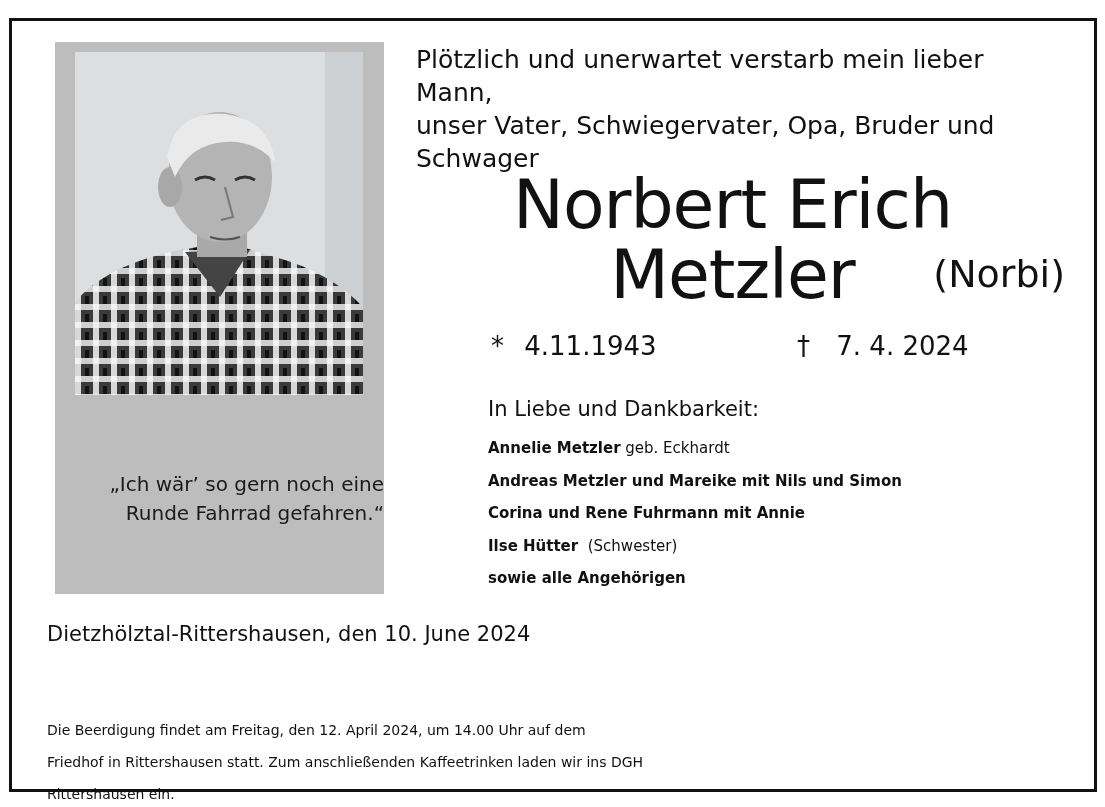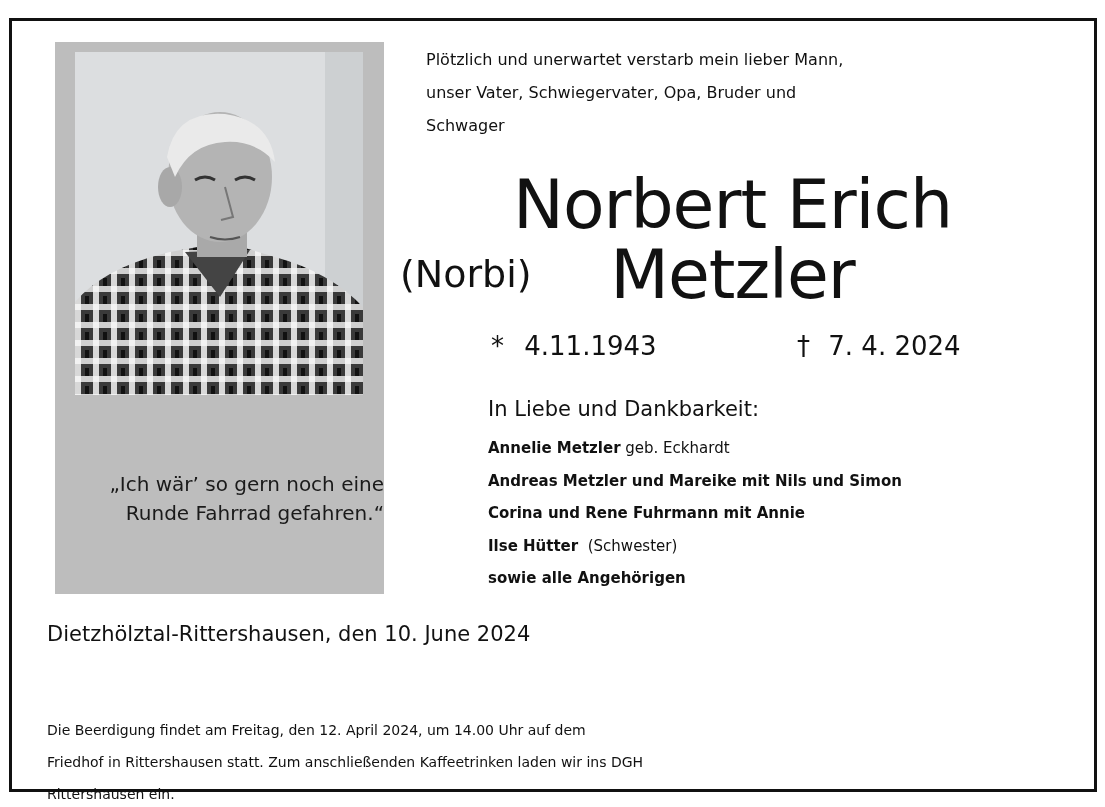--- a/index.html
+++ b/index.html
@@ -5,24 +5,24 @@
   html, body { margin:0; padding:0; background:#ffffff; }
   body { width:1105px; height:807px; position:relative; overflow:hidden;
          font-family:"DejaVu Sans", sans-serif; color:#111; }
   .frame { position:absolute; left:9px; top:18px; width:1082px; height:768px;
            border:3px solid #111; box-sizing:content-box; }
   .panel { position:absolute; left:55px; top:42px; width:329px; height:552px; background:#bdbdbd; }
   .photo { position:absolute; left:75px; top:52px; width:288px; height:343px; overflow:hidden;
            background:linear-gradient(180deg,#e4e6e8 0%,#d6d8da 60%,#cfd1d3 100%); }
   .quote { position:absolute; left:55px; top:470px; width:329px; text-align:right;
            font-size:20px; line-height:29px; color:#1a1a1a; }
-  .intro { position:absolute; left:426px; top:43px; width:640px; font-size:16px; line-height:33px; }
+  .intro { position:absolute; left:416px; top:43px; width:640px; font-size:25px; line-height:33px; }
   .name { position:absolute; left:400px; top:170px; width:665px; text-align:center;
           font-size:68px; line-height:70px; letter-spacing:-1px; }
-  .nick { position:absolute; left:400px; top:246px; width:665px; text-align:left;
+  .nick { position:absolute; left:400px; top:246px; width:665px; text-align:right;
           font-size:38px; line-height:56px; }
   .dates { position:absolute; top:326px; font-size:26px; line-height:40px; }
   .thanks { position:absolute; left:488px; top:393px; font-size:21px; line-height:33px; }
   .family { position:absolute; left:488px; top:432px; font-size:15px; line-height:32.5px; font-weight:bold; }
   .family .reg { font-weight:normal; }
   .place { position:absolute; left:47px; top:618px; font-size:21px; line-height:33px; }
   .funeral { position:absolute; left:47px; top:668px; width:1000px; font-size:14px; line-height:32px;margin-top:46px; }
 </style>
 </head>
 <body>
@@ -69,21 +69,21 @@
 
 <div class="name">Norbert Erich Metzler</div>
 <div class="nick">(Norbi)</div>
 
 <div class="dates" style="left:491px;">
   <span>*</span>
   <span style="margin-left:12px;">4.11.1943</span>
 </div>
 <div class="dates" style="left:797px;">
   <span>†</span>
-  <span style="margin-left:10px;">7. 4. 2024</span>
+  <span style="margin-left:18px;">7. 4. 2024</span>
 </div>
 
 <div class="thanks">In Liebe und Dankbarkeit:</div>
 
 <div class="family">
   <div><span>Annelie Metzler</span><span class="reg" style="white-space:pre;"> geb. Eckhardt</span></div>
   <div><span>Andreas Metzler und Mareike mit Nils und Simon</span></div>
   <div><span>Corina und Rene Fuhrmann mit Annie</span></div>
   <div><span>Ilse Hütter</span><span class="reg" style="white-space:pre;">  (Schwester)</span></div>
   <div><span>sowie alle Angehörigen</span></div>

